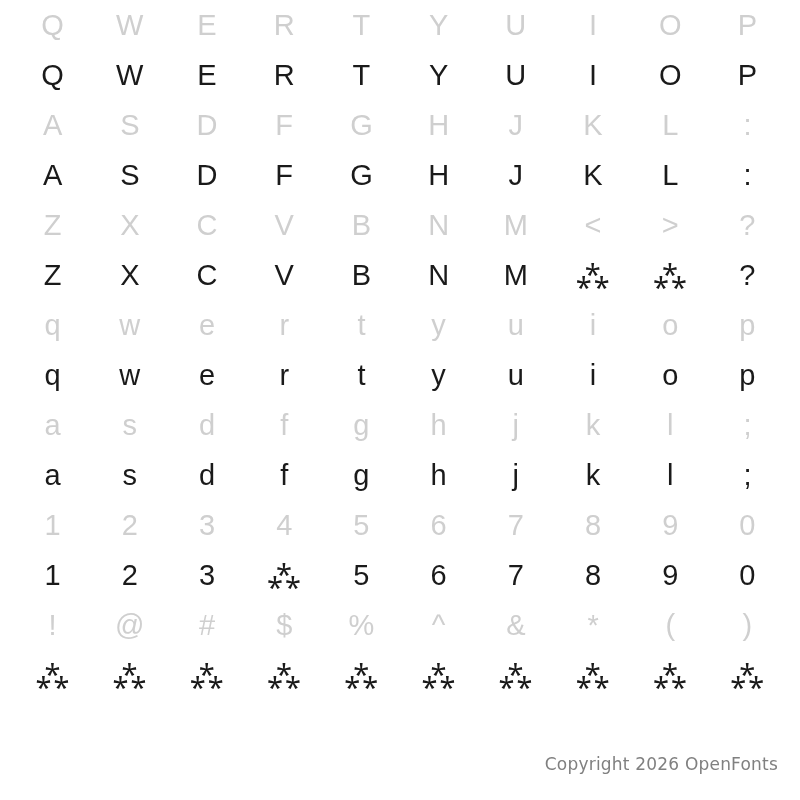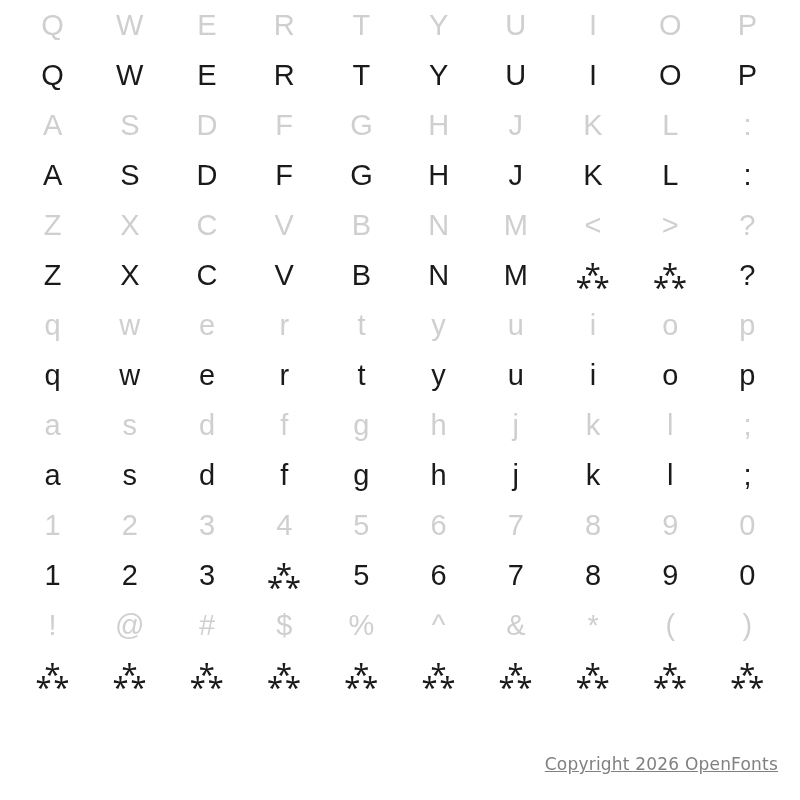--- a/index.html
+++ b/index.html
@@ -51,21 +51,20 @@
     letter-spacing: 0.5px;
   }
   .footer {
     position: absolute;
     right: 22px;
     bottom: 26px;
     font-size: 17px;
     color: #808080;
     font-family: "DejaVu Sans", sans-serif;
     letter-spacing: 0.2px;
-    text-decoration: underline;
   }
 </style>
 </head>
 <body>
 
 <div id="specimen">
     <div class="row ghost">
       <div class="cell">Q</div>
       <div class="cell">W</div>
       <div class="cell">E</div>

